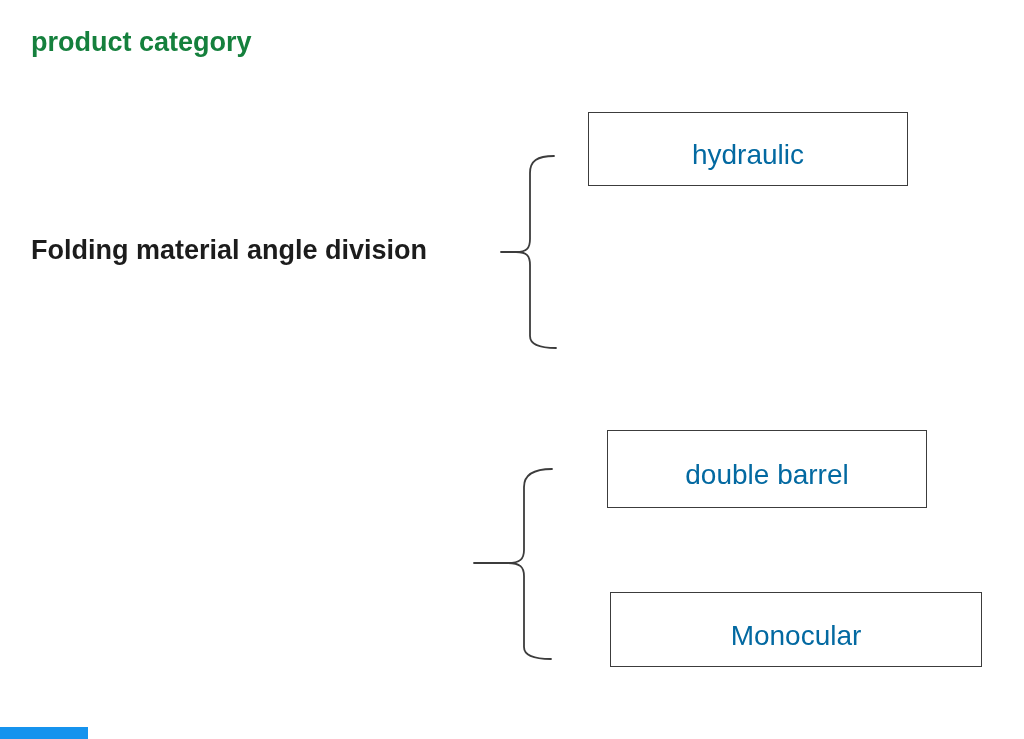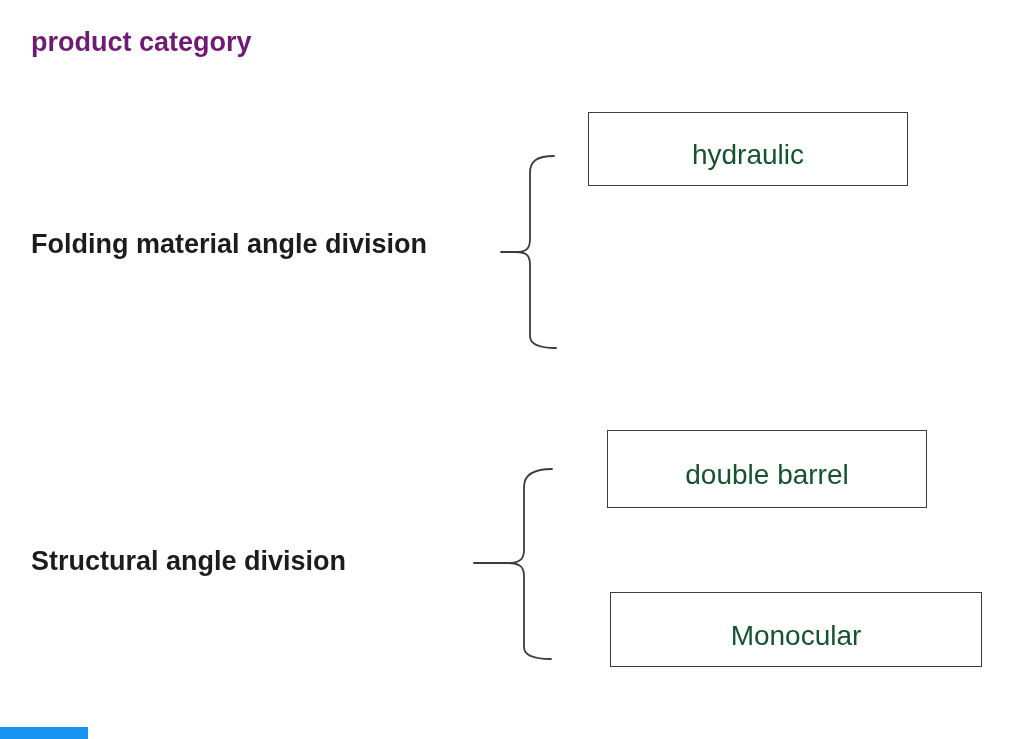--- a/index.html
+++ b/index.html
@@ -16,46 +16,46 @@
     width: 1024px;
     height: 739px;
     background: #ffffff;
   }
   .page-title {
     position: absolute;
     left: 31px;
     top: 26px;
     font-size: 27px;
     font-weight: bold;
-    color: #701a75;
+    color: #15803d;
     line-height: 32px;
     white-space: nowrap;
   }
   .group-label {
     position: absolute;
     left: 31px;
     font-size: 27px;
     font-weight: bold;
     color: #1c1c1c;
     line-height: 30px;
     white-space: nowrap;
   }
-  .group-label.g1 { top: 229px; }
+  .group-label.g1 { top: 235px; }
   .group-label.g2 { top: 546px; }
   .item-box {
     position: absolute;
     box-sizing: border-box;
     border: 1.5px solid #3c3c3c;
     background: #ffffff;
     display: flex;
     align-items: center;
     justify-content: center;
     padding-top: 12px;
     font-size: 28px;
-    color: #14532d;
+    color: #0369a1;
     white-space: nowrap;
   }
   .box-hydraulic   { left: 588px; top: 112px; width: 320px; height: 74px; }
   .box-inflatable  { left: 598px; top: 291px; width: 322px; height: 75px; }
   .box-double      { left: 607px; top: 430px; width: 320px; height: 78px; text-align: center; }
   .box-monocular   { left: 610px; top: 592px; width: 372px; height: 75px; }
   .connector-overlay {
     position: absolute;
     left: 0;
     top: 0;
@@ -84,21 +84,20 @@
 
 <div class="canvas">
 
   <div class="page-title">product category</div>
 
   <div class="group-label g1">Folding material angle division</div>
 
   <div class="item-box box-hydraulic">hydraulic</div>
 
 
-  <div class="group-label g2">Structural angle division</div>
 
   <div class="item-box box-double">double barrel</div>
 
   <div class="item-box box-monocular">Monocular</div>
 
   <svg class="connector-overlay" viewBox="0 0 1024 739" xmlns="http://www.w3.org/2000/svg">
 
     <line x1="501" y1="252" x2="516" y2="252"></line>
 
     <path d="M 554 156

